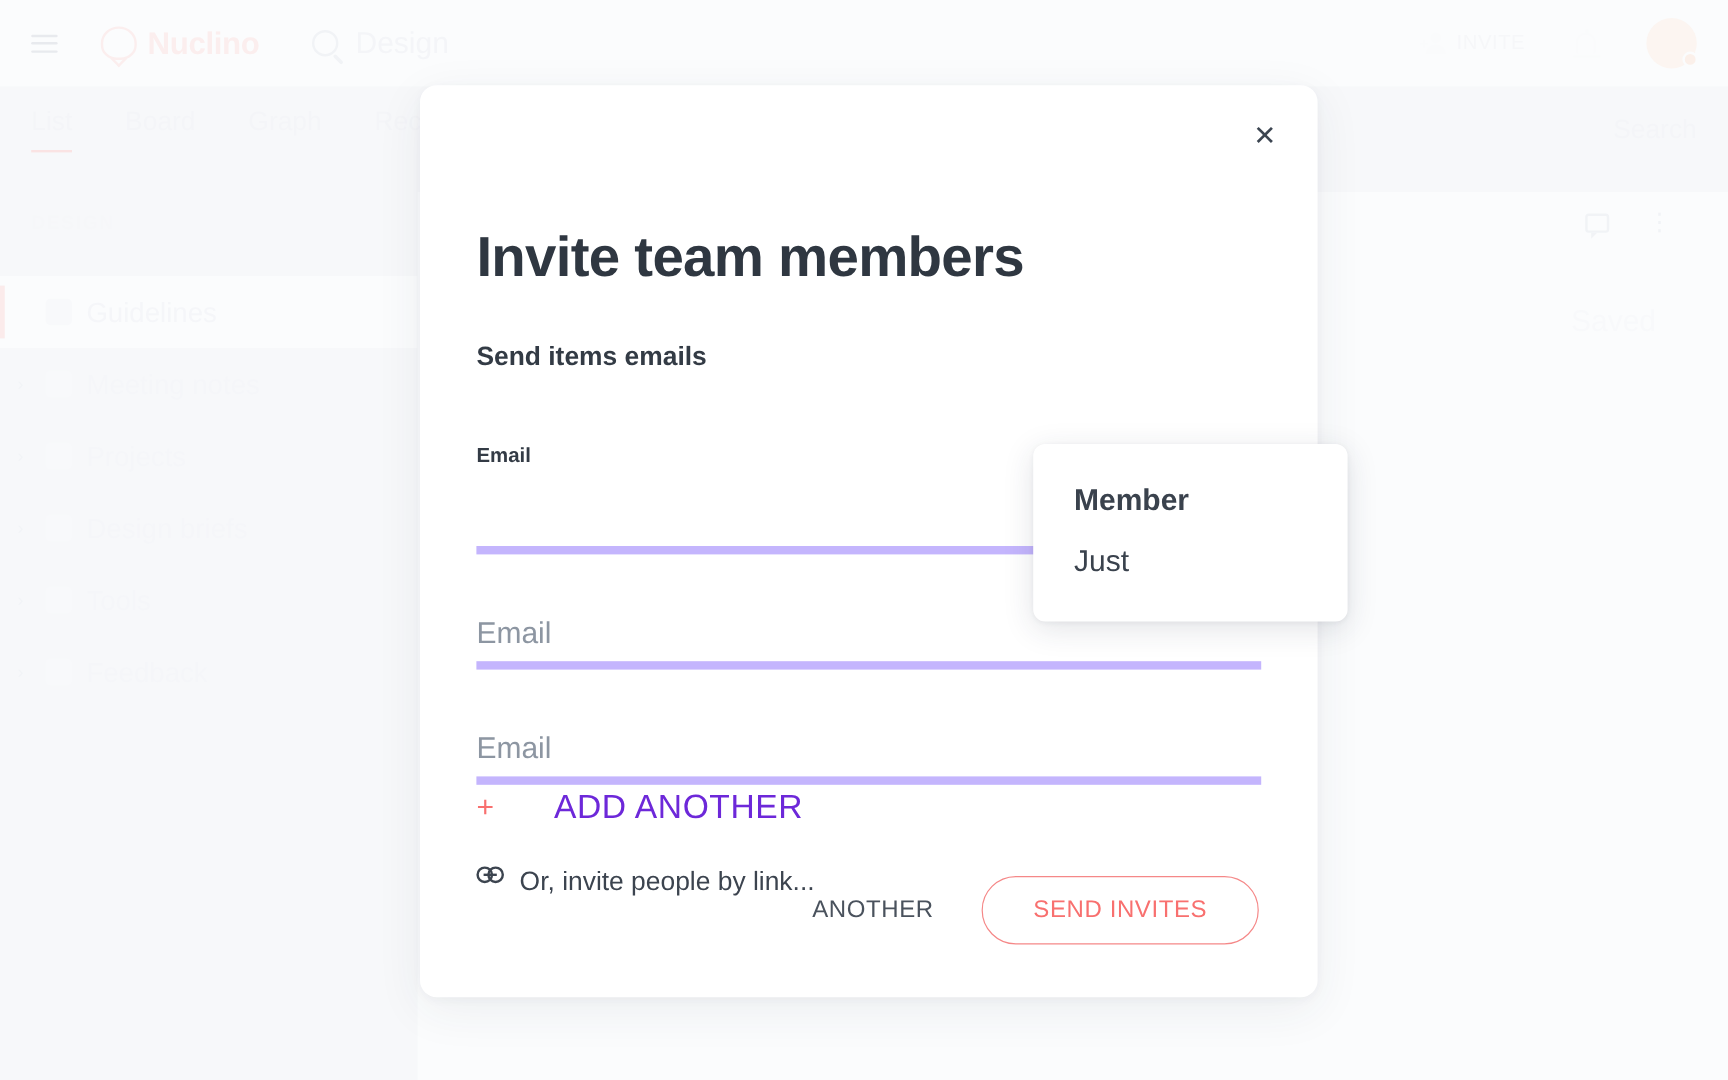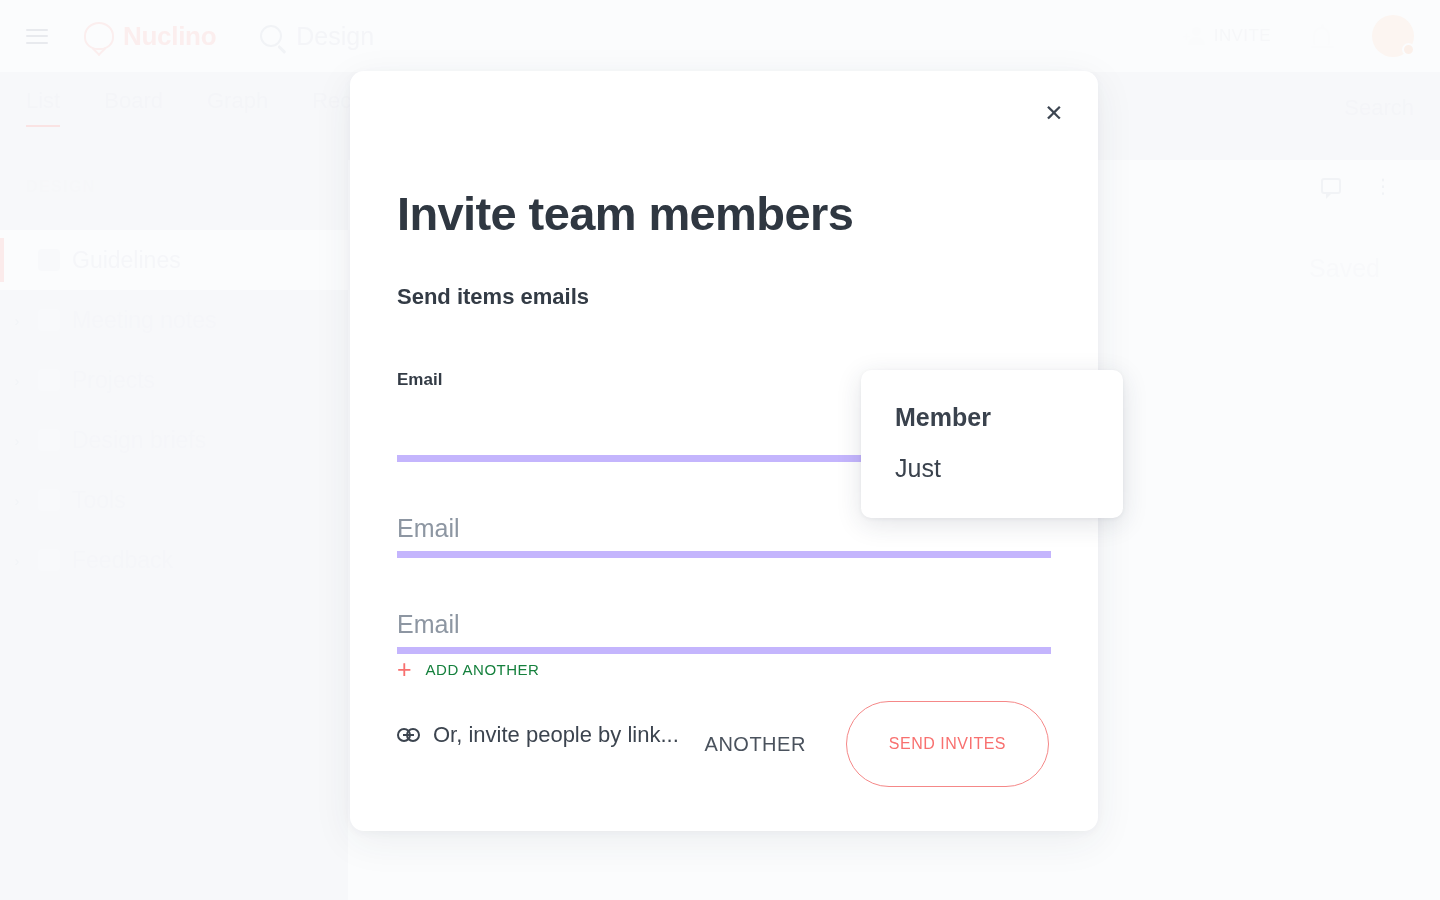--- a/index.html
+++ b/index.html
@@ -323,29 +323,30 @@
 
   .add-another {
     position: absolute;
     left: 47px; top: 586px;
     display: flex; align-items: center; gap: 14px;
     background: none; border: none; cursor: pointer;
     font-family: "Liberation Sans", sans-serif;
   }
   .add-plus { font-size: 25px; line-height: 1; color: #f8706f; }
   .add-text {
-    font-size: 15px;
+    font-size: 28px;
     letter-spacing: 0.5px;
-    color: #15803d;
+    color: #6d28d9;
+    margin-left: 36px;
   }
 
   .link-invite {
     position: absolute;
     left: 47px; top: 651px;
-    display: flex; align-items: center; gap: 13px;
+    display: flex; align-items: flex-start; gap: 13px;
     background: none; border: none; cursor: pointer;
     font-family: "Liberation Sans", sans-serif;
   }
   .link-icon {
     width: 23px; height: 14px; position: relative; flex: none;
   }
   .link-icon .ring {
     position: absolute; top: 0;
     width: 14px; height: 14px;
     border: 2px solid #3c444f;
@@ -369,24 +370,24 @@
     font-size: 20px; letter-spacing: 0.5px;
     color: #4a525d;
     font-family: "Liberation Sans", sans-serif;
     padding: 10px 4px;
   }
   .btn-send {
     background: #fff;
     border: 1.5px solid #f58888;
     border-radius: 999px;
     cursor: pointer;
-    font-size: 16px; letter-spacing: 0.5px;
+    font-size: 20px; letter-spacing: 0.5px;
     color: #f8706f;
     font-family: "Liberation Sans", sans-serif;
-    padding: 33px 42px;
+    padding: 16px 42px;
   }
 </style>
 </head>
 <body>
 
 <div class="app-bg">
 
   <div class="topbar">
     <div class="hamburger">
       <span></span>

